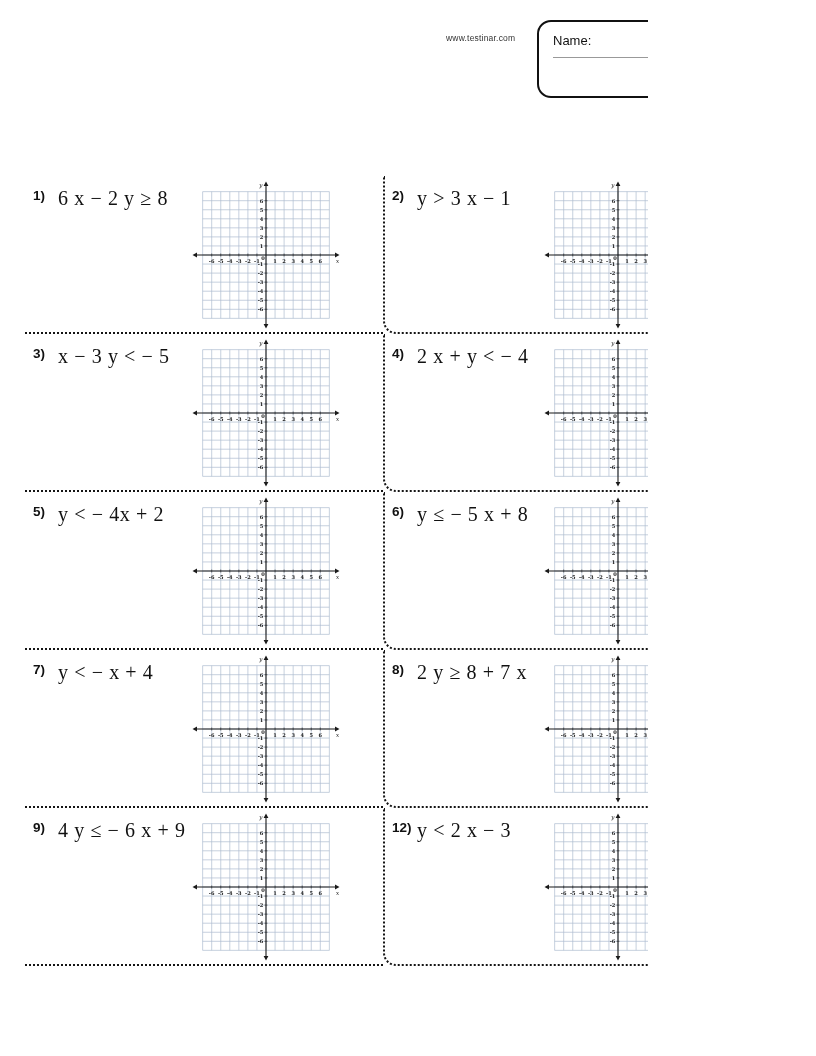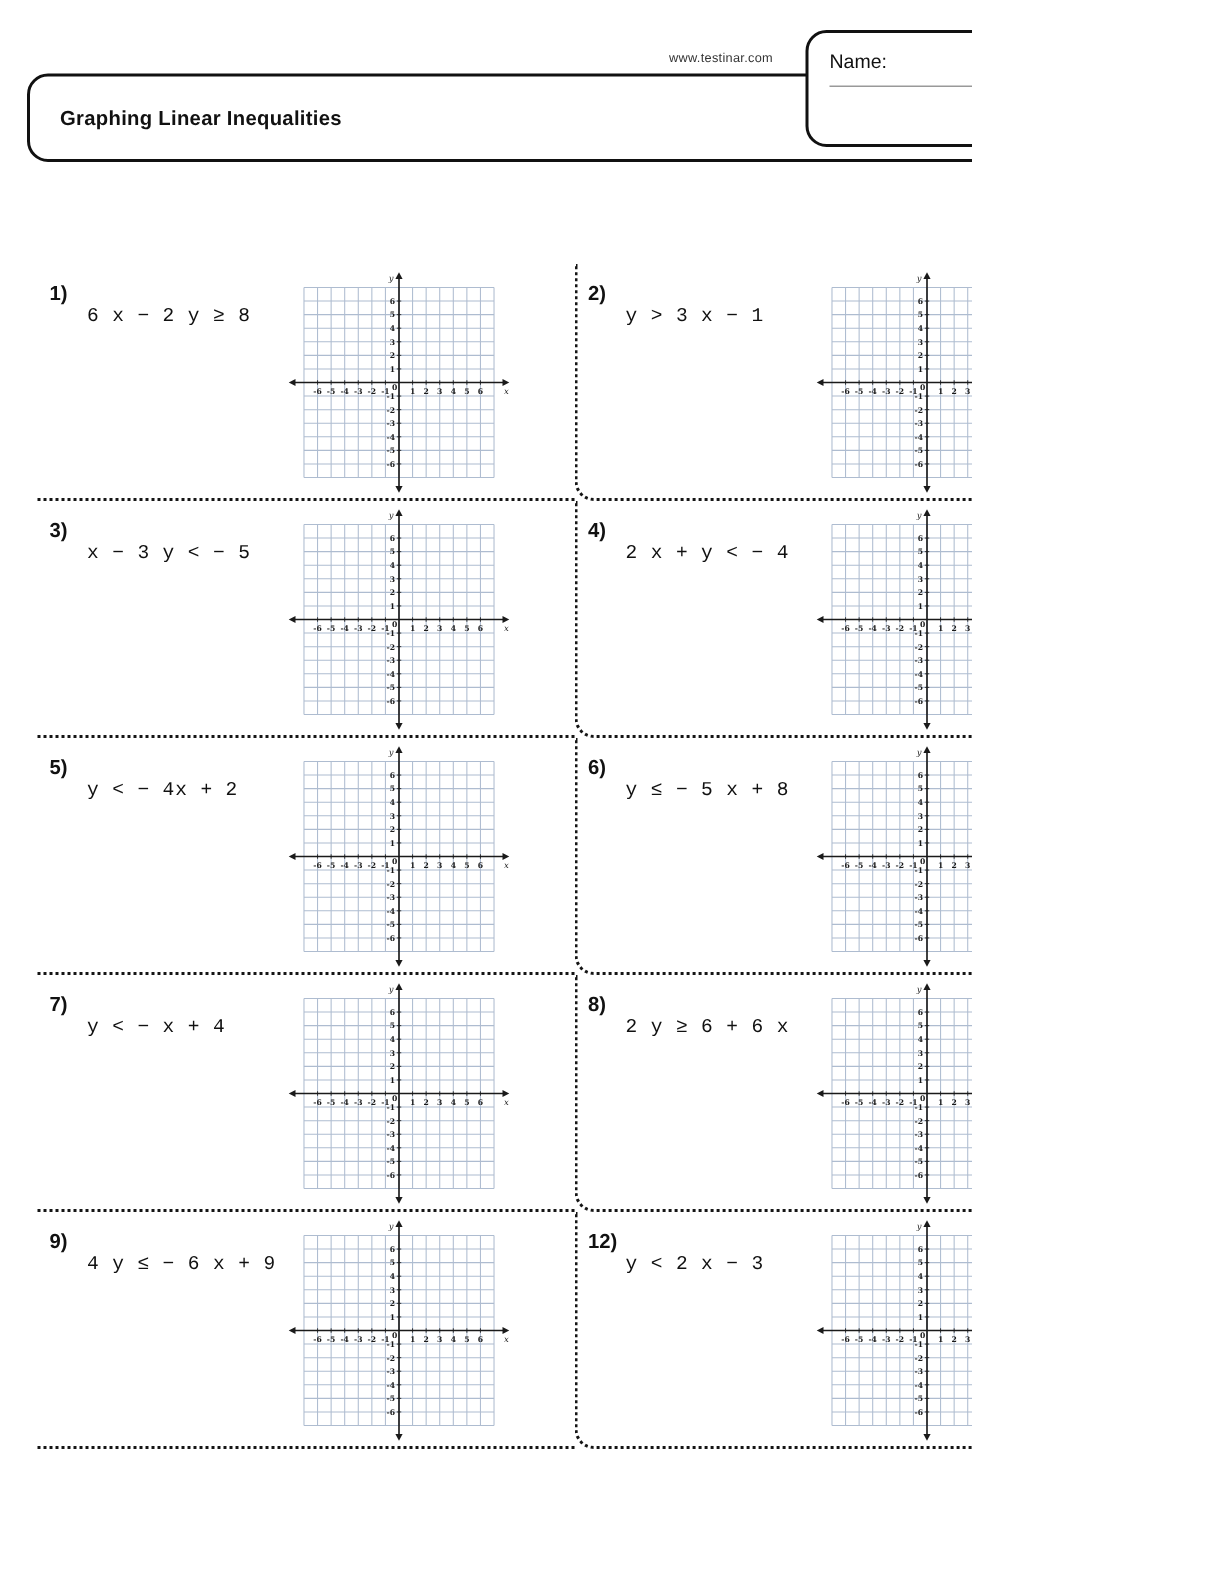--- a/index.html
+++ b/index.html
@@ -26,39 +26,36 @@
 
   .problems{position:absolute;left:25px;top:176px;width:712px;
             display:grid;grid-template-columns:358px 354px;
             grid-auto-rows:158px;}
   .cell{box-sizing:border-box;border-bottom:2.5px dotted #151515;
         display:flex;align-items:flex-start;padding:4px 0 0 8px;}
   .cell.right{border-left:2.5px dotted #151515;border-right:2.5px dotted #151515;
               border-radius:0 0 13px 13px;padding-left:7px;}
   .pnum{font-family:"Liberation Sans",sans-serif;font-weight:bold;font-size:13.5px;
         margin-top:8px;min-width:25px;flex:none;}
-  .pexpr{font-family:Liberation Mono, monospace;font-size:13px;margin-top:23px;
+  .pexpr{font-family:Liberation Serif, serif;font-size:20px;margin-top:7px;
          flex:1;letter-spacing:.6px;}
   .graph-wrap{width:150px;height:150px;margin-right:42px;flex:none;}
 </style>
 </head>
 <body>
 
 <div class="page">
 
   <div class="site-url">www.testinar.com</div>
 
   <div class="name-box">
     <div class="nd-label">Name:</div>
     <div class="name-line"></div>
   </div>
 
-  <div class="title-box">
-    <span class="title-text">Graphing Linear Inequalities</span>
-  </div>
 
 
   <div class="problems">
       <div class="cell left">
         <span class="pnum">1)</span>
         <span class="pexpr">6 x − 2 y ≥ 8</span>
         <div class="graph-wrap"><svg viewBox="0 0 150 150" width="150" height="150">
             <line x1="11.649999999999991" y1="11.649999999999991" x2="11.649999999999991" y2="138.35000000000002" stroke="#aebcd0" stroke-width="0.7"></line>
             <line x1="11.649999999999991" y1="11.649999999999991" x2="138.35000000000002" y2="11.649999999999991" stroke="#aebcd0" stroke-width="0.7"></line>
             <line x1="20.699999999999996" y1="11.649999999999991" x2="20.699999999999996" y2="138.35000000000002" stroke="#aebcd0" stroke-width="0.7"></line>
@@ -701,21 +698,21 @@
             <line x1="73.5" y1="20.699999999999996" x2="76.5" y2="20.699999999999996" stroke="#1a1a1a" stroke-width="0.55"></line>
             <text x="129.3" y="82.6" text-anchor="middle" fill="#1a1a1a" font-size="5.1" font-family="&quot;DejaVu Serif&quot;,serif" font-weight="bold" font-style="normal">6</text>
             <text x="72.4" y="22.599999999999994" text-anchor="end" fill="#1a1a1a" font-size="5.1" font-family="&quot;DejaVu Serif&quot;,serif" font-weight="bold" font-style="normal">6</text>
             <text x="73.8" y="80.2" text-anchor="end" fill="#1a1a1a" font-size="5.1" font-family="&quot;DejaVu Serif&quot;,serif" font-weight="bold" font-style="normal">0</text>
             <text x="146.5" y="82.6" text-anchor="middle" fill="#1a1a1a" font-size="5.6" font-family="&quot;DejaVu Serif&quot;,serif" font-weight="normal" font-style="italic">x</text>
             <text x="71.4" y="7" text-anchor="end" fill="#1a1a1a" font-size="5.6" font-family="&quot;DejaVu Serif&quot;,serif" font-weight="normal" font-style="italic">y</text>
           </svg></div>
       </div>
       <div class="cell right">
         <span class="pnum">8)</span>
-        <span class="pexpr">2 y ≥ 6 + 6 x</span>
+        <span class="pexpr">2 y ≥ 8 + 7 x</span>
         <div class="graph-wrap"><svg viewBox="0 0 150 150" width="150" height="150">
             <line x1="11.649999999999991" y1="11.649999999999991" x2="11.649999999999991" y2="138.35000000000002" stroke="#aebcd0" stroke-width="0.7"></line>
             <line x1="11.649999999999991" y1="11.649999999999991" x2="138.35000000000002" y2="11.649999999999991" stroke="#aebcd0" stroke-width="0.7"></line>
             <line x1="20.699999999999996" y1="11.649999999999991" x2="20.699999999999996" y2="138.35000000000002" stroke="#aebcd0" stroke-width="0.7"></line>
             <line x1="11.649999999999991" y1="20.699999999999996" x2="138.35000000000002" y2="20.699999999999996" stroke="#aebcd0" stroke-width="0.7"></line>
             <line x1="29.75" y1="11.649999999999991" x2="29.75" y2="138.35000000000002" stroke="#aebcd0" stroke-width="0.7"></line>
             <line x1="11.649999999999991" y1="29.75" x2="138.35000000000002" y2="29.75" stroke="#aebcd0" stroke-width="0.7"></line>
             <line x1="38.8" y1="11.649999999999991" x2="38.8" y2="138.35000000000002" stroke="#aebcd0" stroke-width="0.7"></line>
             <line x1="11.649999999999991" y1="38.8" x2="138.35000000000002" y2="38.8" stroke="#aebcd0" stroke-width="0.7"></line>
             <line x1="47.849999999999994" y1="11.649999999999991" x2="47.849999999999994" y2="138.35000000000002" stroke="#aebcd0" stroke-width="0.7"></line>

